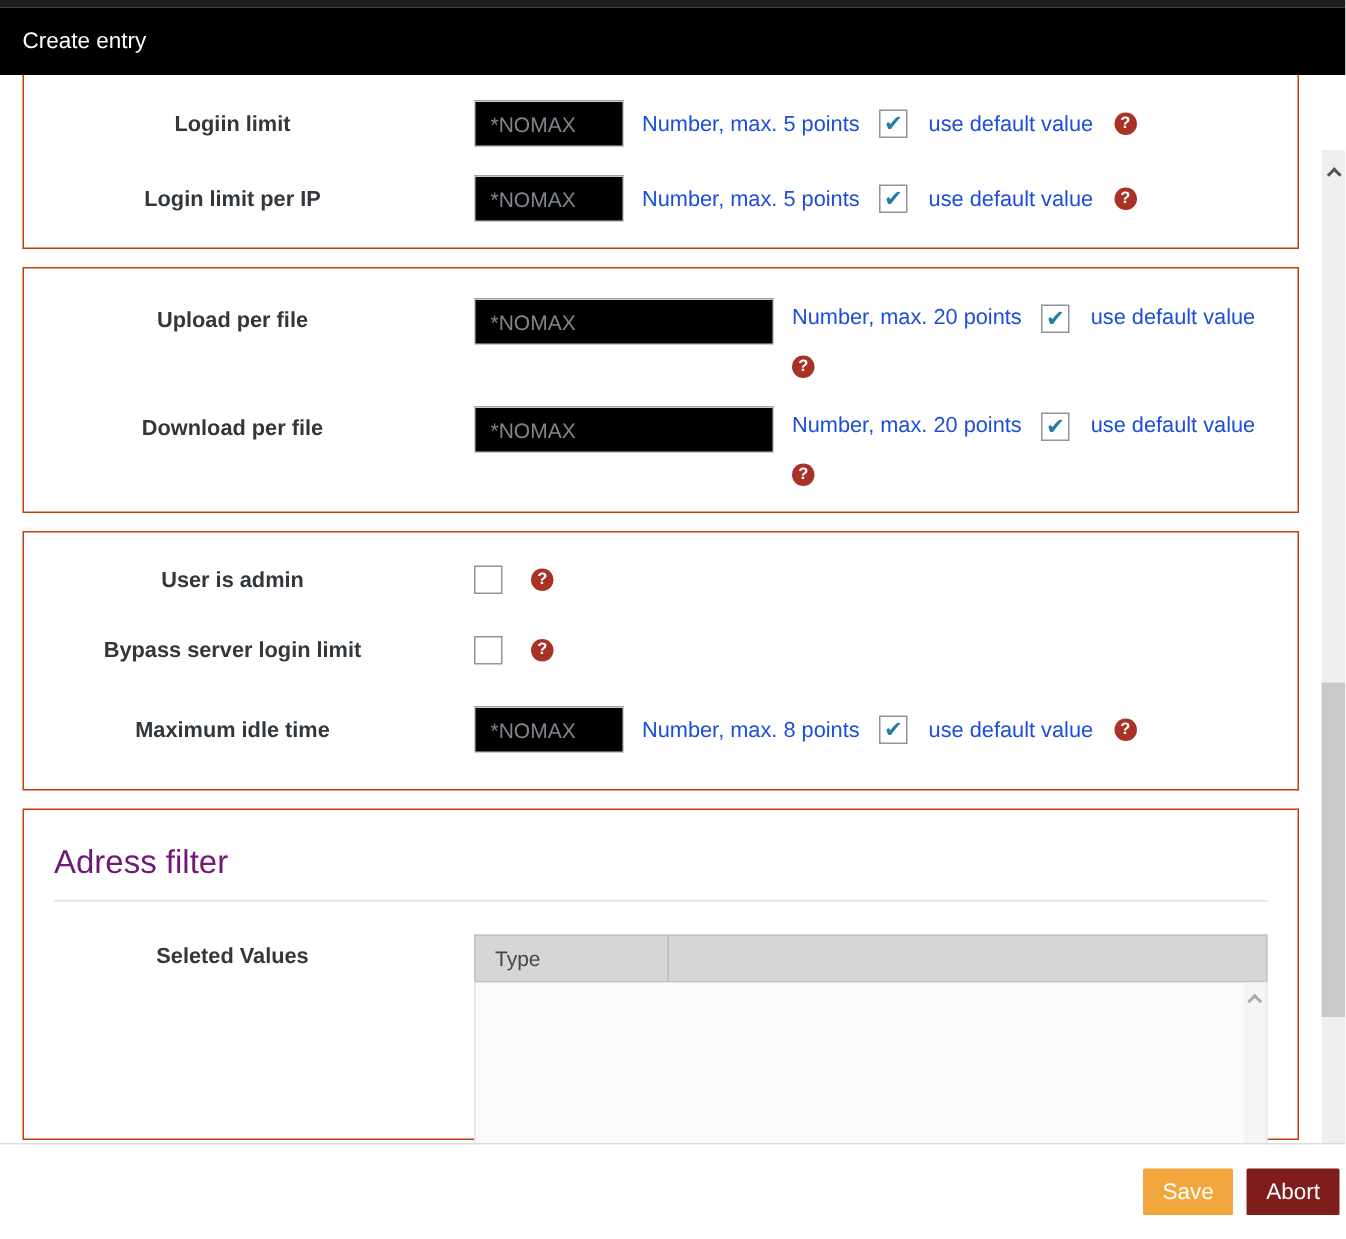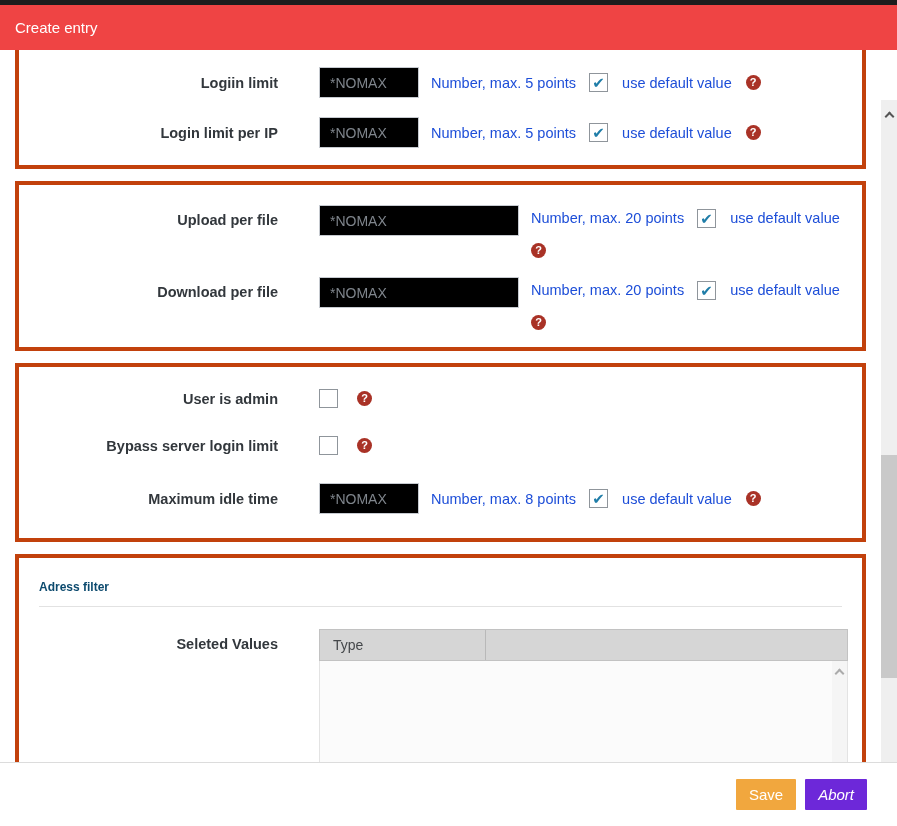--- a/index.html
+++ b/index.html
@@ -3,40 +3,40 @@
 <meta charset="utf-8">
 <style>
   * { margin:0; padding:0; box-sizing:border-box; }
   html,body { width:897px; height:826px; overflow:hidden; }
   body {
     font-family:"Liberation Sans","DejaVu Sans",sans-serif;
     background:#ffffff; color:#3a3e43; position:relative;
   }
   .top-strip { height:5px; background:#1d1d1d; }
   .modal-header {
-    height:45px; background:#ef4444; color:#ffffff;
+    height:45px; background:#000000; color:#ffffff;
     display:flex; align-items:center; padding-left:15px;
     font-size:15px;
   }
   .content { height:712px; background:#ffffff; overflow:hidden; position:relative; }
 
   .panel {
     margin:12px 31px 0 15px;
-    border:4px solid #c2410c; background:#ffffff;
+    border:1px solid #c2410c; background:#ffffff;
   }
   .panel-limits { margin-top:0; border-top:none; padding:17px 0 17px; }
   .panel-transfer { padding:20px 0 17px; }
   .panel-admin { padding:22px 0 24px; }
   .panel-address { padding:12px 0 0; height:221px; }
 
   .form-row { display:flex; align-items:center; margin-bottom:19px; }
   .form-row:last-child { margin-bottom:0; }
   .form-row.top-align { align-items:flex-start; }
   .row-label {
-    flex:0 0 300px; text-align:right; padding-right:41px;
+    flex:0 0 300px; text-align:center; padding-right:22px;
     font-weight:bold; font-size:14.5px; color:#32373c;
   }
   .top-align .row-label { padding-top:7px; }
   .cb-row .row-label { padding-top:0; }
 
   .text-input {
     height:31px; border:1px solid #c6cad0; background:#000000;
     padding:0 10px; font-size:14px; color:#7f858c;
     font-family:"Liberation Sans","DejaVu Sans",sans-serif; outline:none;
   }
@@ -58,29 +58,29 @@
     font-size:11px; font-weight:bold; display:inline-flex; align-items:center;
     justify-content:center; margin-left:14px; flex:none; cursor:pointer; line-height:1;
   }
   .ctrl-col { display:flex; flex-direction:column; }
   .ctrl-line1 { display:flex; align-items:center; height:26px; }
   .ctrl-line2 { margin-top:9px; }
   .ctrl-line2 .help-icon { margin-left:12px; }
   .cb-row .help-icon { margin-left:19px; }
 
   .section-heading {
-    font-size:12px; color:#0c4a6e; font-weight:bold;
+    font-size:22px; color:#701a75; font-weight:normal;
     margin:10px 0 12px 20px;
   }
   .heading-rule { border:none; border-top:1px solid #e2e2e2; margin:0 20px 22px; }
 
   .af-table { width:529px; font-size:14px; }
   .af-head { display:flex; height:32px; background:#d6d6d6; border:1px solid #c2c2c2; }
   .af-th { display:flex; align-items:center; padding-left:13px; color:#45484b; }
-  .af-th-type { width:166px; border-right:1px solid #b9b9b9; }
+  .af-th-type { width:129px; border-right:1px solid #b9b9b9; }
   .af-th-value { flex:1; }
   .af-body {
     position:relative; height:130px; background:#fbfbfb;
     border-left:1px solid #e3e3e3; border-right:1px solid #e3e3e3;
   }
   .inner-scroll {
     position:absolute; top:0; right:0; width:15px; height:100%;
     background:#f5f5f5; display:flex; justify-content:center; padding-top:9px;
   }
   .chev { display:block; width:7px; height:7px; border-left:2px solid #555; border-top:2px solid #555; }
@@ -91,28 +91,28 @@
     position:absolute; top:50px; right:0; width:16px; height:712px;
     background:#efefef; z-index:5;
   }
   .sb-btn { position:absolute; left:0; width:16px; height:16px; display:flex; align-items:center; justify-content:center; cursor:pointer; }
   .sb-up { top:8px; }
   .sb-thumb { position:absolute; top:355px; left:0; width:16px; height:223px; background:#c9c9c9; cursor:pointer; }
 
   .footer {
     height:64px; background:#ffffff; border-top:1px solid #dcdcdc;
     display:flex; align-items:center; justify-content:flex-end;
-    padding-right:30px; gap:9px;
+    padding-right:4px; gap:9px;
   }
   .btn {
     border:none; color:#ffffff; font-size:15px; padding:7px 13px;
     font-family:"Liberation Sans","DejaVu Sans",sans-serif; cursor:pointer; border-radius:1px;
   }
   .btn-save { background:#f1a73e; }
-  .btn-abort { background:#6d28d9;font-style:italic; }
+  .btn-abort { background:#7f1d1d; }
 </style>
 </head>
 <body>
 
 <div class="top-strip"></div>
 
 <div class="modal-header">
   <span>Create entry</span>
 </div>
 

